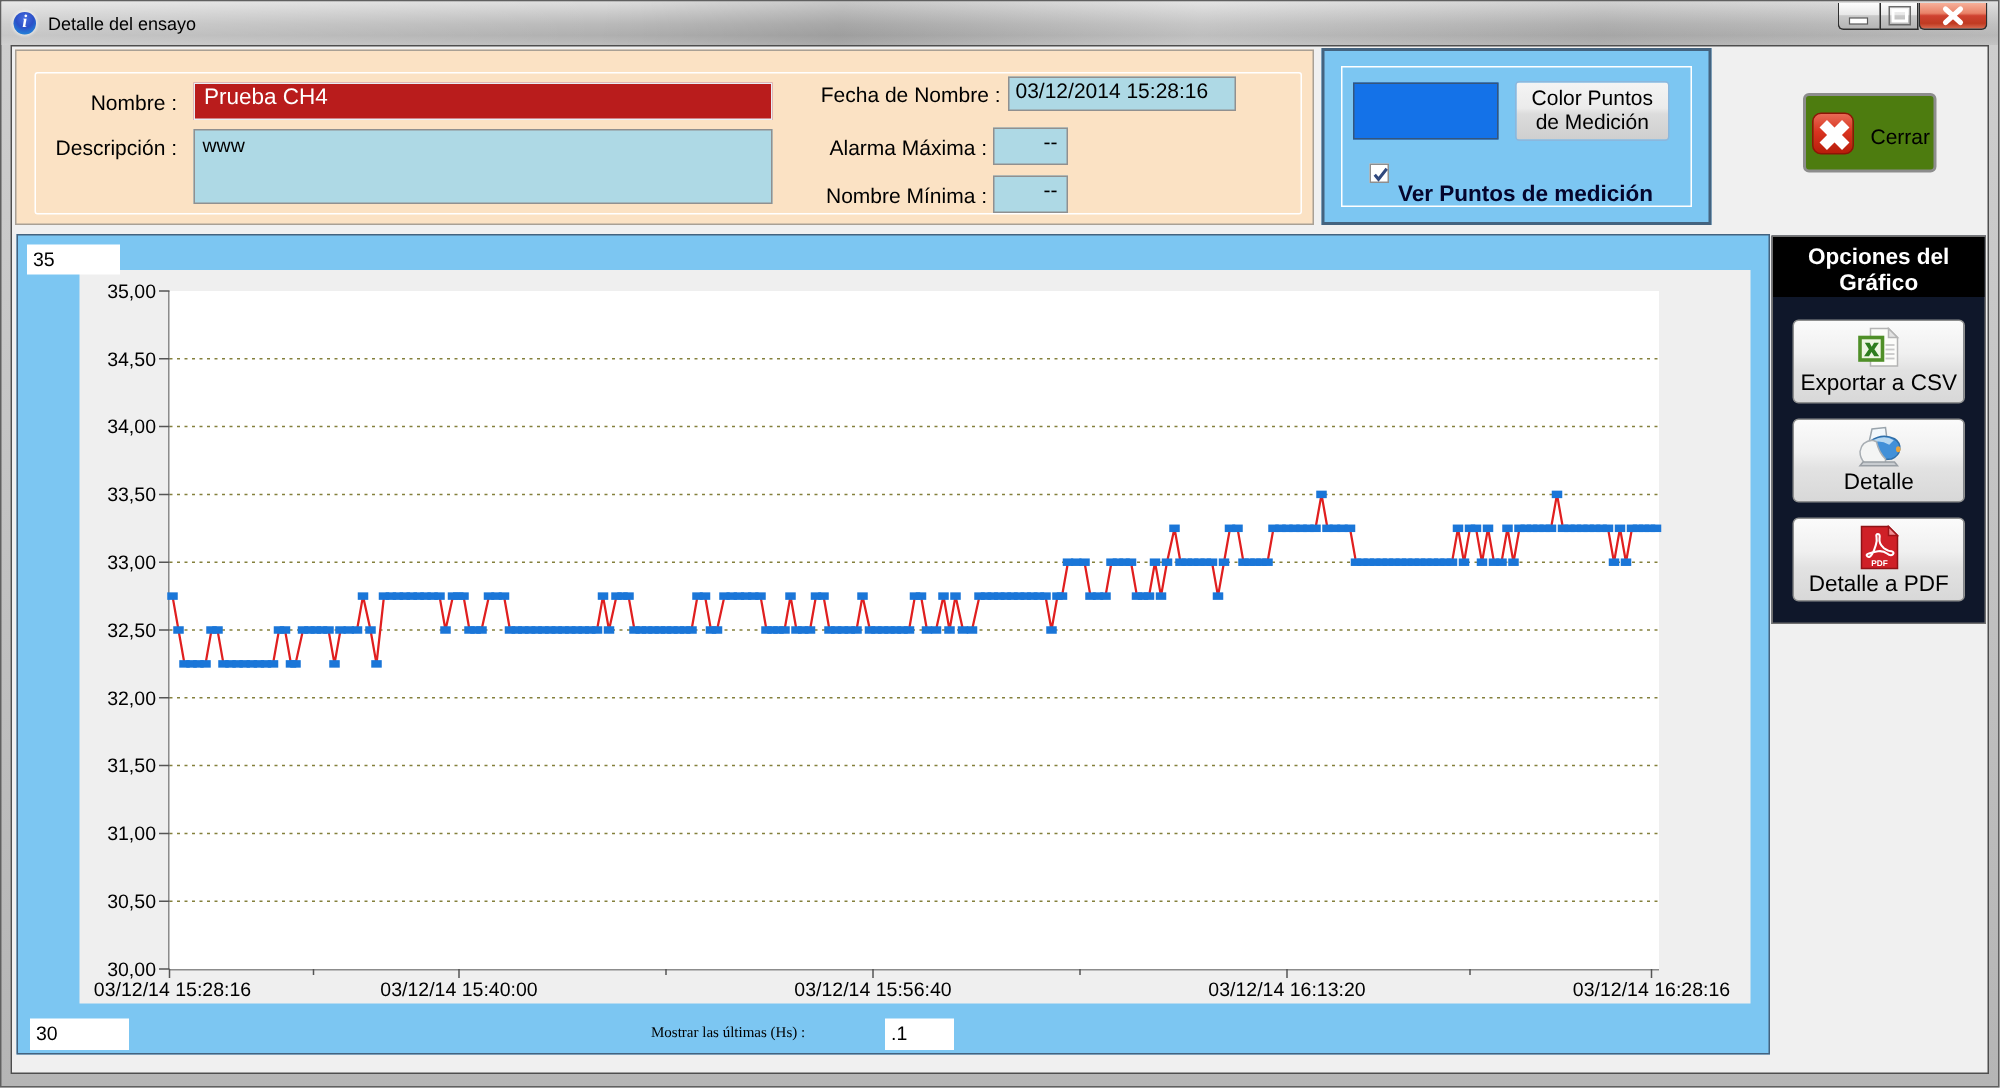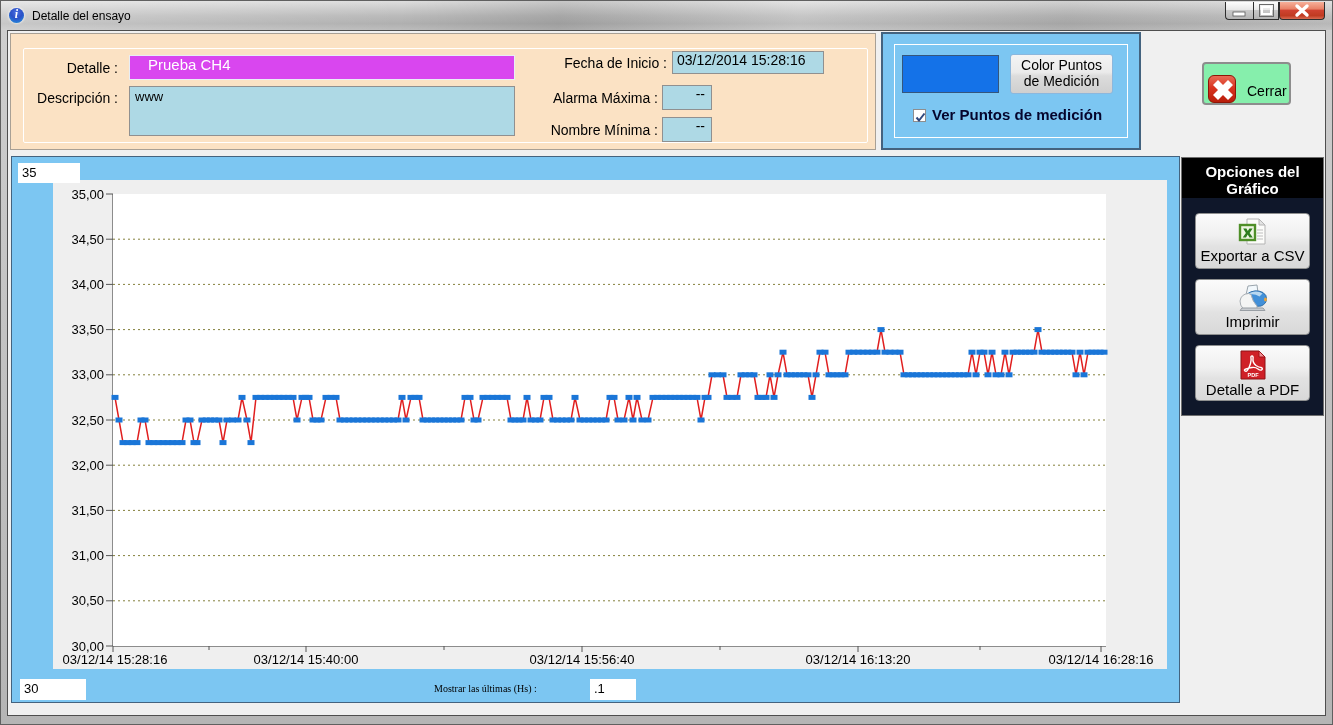--- a/index.html
+++ b/index.html
@@ -26,40 +26,40 @@
  background:linear-gradient(180deg,#f6b09a,#e98268 40%,#cf4230 50%,#c03b22 80%,#d86a50);}
 #content{position:absolute;left:7px;top:30px;width:1319px;height:686px;
  border:1px solid #4e4e4e;background:#f0f0f0;}
 
 #peach{position:absolute;left:10px;top:33px;width:866px;height:117px;
  background:#fbe2c4;border:1px solid #a8a095;}
 #peachin{position:absolute;left:12px;top:14px;width:845px;height:95px;
  border:1px solid #fff;border-radius:2px;}
 .flabel{position:absolute;font-size:14px;color:#000;text-align:right;}
 .fld{position:absolute;background:#aed9e5;border:1px solid #909090;font-size:14px;color:#000;}
-#fnombre{left:129px;top:55px;width:386px;height:25px;background:#d946ef;border:1px solid #e8eef5;
- color:#fff;font-size:15px;line-height:23px;padding-left:18px;}
+#fnombre{left:129px;top:55px;width:386px;height:25px;background:#b91c1c;border:1px solid #e8eef5;
+ color:#fff;font-size:15px;line-height:23px;padding-left:6px;}
 #fdesc{left:129px;top:86px;width:386px;height:50px;font-size:13px;padding:2px 0 0 5px;}
 #ffecha{left:672px;top:51px;width:152px;height:23px;line-height:21px;padding-left:4px;}
 #fmax{left:662px;top:85px;width:50px;height:25px;line-height:23px;text-align:right;padding-right:6px;}
 #fmin{left:662px;top:117px;width:50px;height:25px;line-height:23px;text-align:right;padding-right:6px;}
 
 #bluetop{position:absolute;left:881px;top:32px;width:260px;height:118px;
  background:#7cc6f2;border:2px solid #44637f;}
 #bluetopin{position:absolute;left:11px;top:10px;width:234px;height:94px;border:1px solid #fff;}
 #swatch{position:absolute;left:19px;top:21px;width:97px;height:38px;background:#1472e8;border:1px solid #35567c;}
 #colorbtn{position:absolute;left:127px;top:20px;width:103px;height:40px;
  background:linear-gradient(180deg,#f4f4f4,#ebebeb 45%,#dcdcdc 55%,#cfcfcf);
  border:1px solid #8bb7dd;border-radius:3px;font-size:14px;text-align:center;
  line-height:18px;padding-top:2px;color:#000;}
 #chk{position:absolute;left:30px;top:75px;width:13px;height:13px;background:#fff;border:1px solid #8e8e8e;}
-#chklabel{position:absolute;left:49px;top:72px;font-size:15px;font-weight:bold;color:#05052d;}
-
-#cerrar{position:absolute;left:1202px;top:62px;width:89px;height:43px;
- background:#86efac;border:2px solid #8d8d8d;border-radius:4px;}
+#chklabel{position:absolute;left:49px;top:87px;font-size:15px;font-weight:bold;color:#05052d;}
+
+#cerrar{position:absolute;left:1202px;top:62px;width:89px;height:53px;
+ background:#4d7c0f;border:2px solid #8d8d8d;border-radius:4px;}
 #cerraricon{position:absolute;left:4px;top:11px;width:28px;height:28px;border-radius:6px;
  background:linear-gradient(180deg,#e86a55,#d93420 45%,#b81d0a);border:1px solid #8e1406;}
 #cerrartxt{position:absolute;left:43px;top:19px;font-size:14px;color:#000;}
 
 #mainpanel{position:absolute;left:11px;top:156px;width:1169px;height:547px;
  background:#7cc6f2;border:1px solid #44637f;}
 .whitebox{position:absolute;z-index:3;background:#fff;font-size:13px;color:#000;padding:2px 0 17px 4px;}
 #tb35{left:6px;top:6px;width:62px;height:20px;}
 #tb30{left:8px;top:522px;width:66px;height:21px;}
 #tb01{left:578px;top:522px;width:46px;height:21px;}
@@ -95,23 +95,23 @@
           <g stroke="#fff" stroke-width="3.4" stroke-linecap="round">
             <line x1="17" y1="4" x2="27" y2="13"></line>
             <line x1="27" y1="4" x2="17" y2="13"></line>
           </g>
         </svg></div>
 </div>
 <div id="content"></div>
 <div id="peach">
       <div id="peachin"></div>
     </div>
-<div class="flabel" style="left:20px;top:60px;width:98px;">Detalle :</div>
+<div class="flabel" style="left:20px;top:60px;width:98px;">Nombre :</div>
 <div class="flabel" style="left:20px;top:90px;width:98px;">Descripción :</div>
-<div class="flabel" style="left:540px;top:55px;width:127px;">Fecha de Inicio :</div>
+<div class="flabel" style="left:540px;top:55px;width:127px;">Fecha de Nombre :</div>
 <div class="flabel" style="left:530px;top:90px;width:128px;">Alarma Máxima :</div>
 <div class="flabel" style="left:530px;top:122px;width:128px;">Nombre Mínima :</div>
 <div class="fld" id="fnombre">Prueba CH4</div>
 <div class="fld" id="fdesc">www</div>
 <div class="fld" id="ffecha">03/12/2014 15:28:16</div>
 <div class="fld" id="fmax">--</div>
 <div class="fld" id="fmin">--</div>
 <div id="bluetop">
   <div id="bluetopin"></div>
   <div id="swatch"></div>
@@ -447,21 +447,21 @@
   </div>
   <div class="rpbtn" style="top:121px;">
     <svg width="32" height="28" viewBox="0 0 32 28">
       <path d="M9 11 L11 2 L20 1 L21 9 z" fill="#f2f8fc" stroke="#9aa4ac"></path>
       <path d="M10 10 q8 -5.5 16 -1.5 q4 2.5 3.5 7 q-.5 4.5 -5.5 6.5 l-7 .5 q-5 -5 -7 -12.5 z" fill="#4290d8" stroke="#2f6ea8"></path>
       <path d="M11.5 9.5 q8 -4 14 0 l-3 3 q-5 -3 -9.5 -2 z" fill="#b8d8f0"></path>
       <path d="M3 17 q1 -7 8.5 -7.5 l2.5 1 q1.5 7 6 11.5 l0 2.5 l-14 0 q-3 -3 -3 -7.5 z" fill="#f4f5f4" stroke="#a8aeb3"></path>
       <ellipse cx="28.5" cy="15.5" rx="1.5" ry="2" fill="#e8a33d"></ellipse>
       <path d="M5 24 h21 l2 2.5 h-25 z" fill="#c8ccd0" stroke="#989ea4"></path>
     </svg>
-    <span class="cap">Imprimir</span>
+    <span class="cap">Detalle</span>
   </div>
   <div class="rpbtn" style="top:187px;">
     <svg width="26" height="30" viewBox="0 0 26 30">
       <path d="M1 1 h18 l6 6 v22 h-24 z" fill="#cf2027" stroke="#8e1216"></path>
       <path d="M19 1 l6 6 h-6 z" fill="#f08f93" stroke="#a01318"></path>
       <path d="M6 19 q-2.5 .5 -1 2 q1.5 1 3 -1.5 q1.5 -2.5 2.5 -6 q1 -3.5 .5 -5.5 q-.5 -2 1 -2 q1.5 0 1 3 q-.5 3.5 3 6.5 q3 2 5 2 q2 .5 1 2 q-1.5 1.5 -4 -.5 q-2.5 -2 -6 -1.5 q-3.5 .5 -6 1.5" fill="none" stroke="#fff" stroke-width="1.4" stroke-linecap="round"></path>
       <text x="13" y="27" font-size="5.5" fill="#fff" text-anchor="middle" font-family="Liberation Sans,sans-serif" font-weight="bold">PDF</text>
     </svg>
     <span class="cap">Detalle a PDF</span>
   </div>

